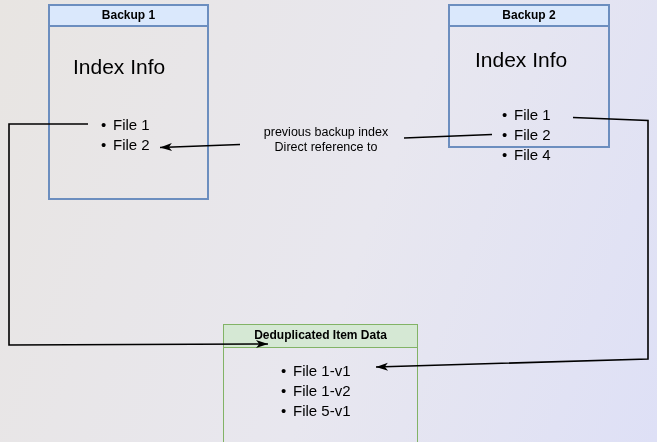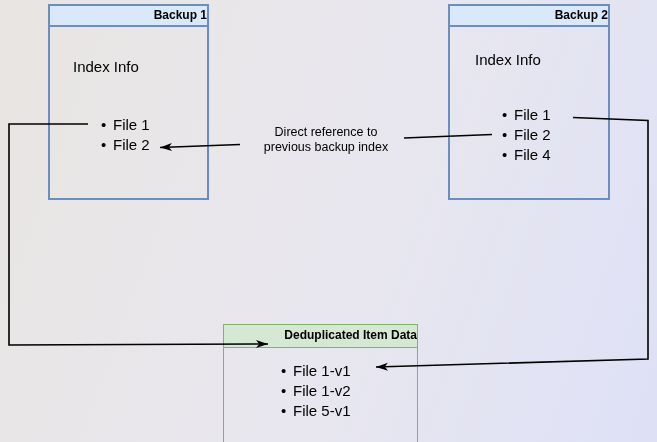--- a/index.html
+++ b/index.html
@@ -8,25 +8,25 @@
     width:657px;height:442px;
     overflow:hidden;
     background:linear-gradient(110deg, var(--bg_left,#e8e5e2) 0%, var(--bg_mid,#e8e7ef) 55%, var(--bg_right,#dee0f6) 100%);
     font-family:"Liberation Sans","DejaVu Sans",sans-serif;
     color:#000;
   }
   .node{position:absolute;box-sizing:border-box;background:transparent;}
   .node.blue{border:2px solid var(--blue_border,#6c8ebf);}
   .node.green{border:1.5px solid var(--green_border,#82b366);margin-top:44px;}
   .hdr{
-    box-sizing:border-box;text-align:right;font-weight:bold;font-size:12px;
+    box-sizing:border-box;text-align:center;font-weight:bold;font-size:12px;
   }
   .node.blue .hdr{height:21px;line-height:19px;background:var(--blue_fill,#dae8fc);border-bottom:2px solid var(--blue_border,#6c8ebf);}
   .node.green .hdr{height:22.5px;line-height:21px;background:var(--green_fill,#d5e8d4);border-bottom:1.5px solid var(--green_border,#82b366);}
-  .body-label{position:absolute;font-size:15px;line-height:20px;white-space:nowrap;}
+  .body-label{position:absolute;font-size:21px;line-height:20px;white-space:nowrap;}
   .file-list{position:absolute;}
   .li{display:flex;font-size:15px;line-height:20px;white-space:nowrap;}
   .bullet{width:12px;flex:0 0 12px;}
   .bullet::before{content:"\2022";}
   .annotation{
     position:absolute;left:236px;top:125px;width:180px;
     text-align:center;font-size:12.5px;line-height:14.5px;white-space:nowrap;
   }
   .wires{position:absolute;left:0;top:0;z-index:5;pointer-events:none;}
 </style>
@@ -45,21 +45,21 @@
         <span class="bullet"></span>
         <span>File 1</span>
       </div>
       <div class="li">
         <span class="bullet"></span>
         <span>File 2</span>
       </div>
     </div>
   </div>
 
-  <div class="node blue" style="left:448px;top:4px;width:162px;height:196px;">
+  <div class="node blue" style="left:448px;top:4px;width:162px;height:144px;">
     <div class="hdr">
       <span>Backup 2</span>
     </div>
     <div class="body-label" style="left:25px;top:44px;">Index Info</div>
     <div class="file-list" style="left:52px;top:99px;">
       <div class="li">
         <span class="bullet"></span>
         <span>File 1</span>
       </div>
       <div class="li">
@@ -87,22 +87,22 @@
         <span>File 1-v2</span>
       </div>
       <div class="li">
         <span class="bullet"></span>
         <span>File 5-v1</span>
       </div>
     </div>
   </div>
 
   <div class="annotation">
+    <div>previous backup index</div>
     <div>Direct reference to</div>
-    <div>previous backup index</div>
   </div>
 
   <svg class="wires" width="657" height="442" viewBox="0 0 657 442">
     <defs>
       <marker id="arrow" viewBox="0 0 14 10" refX="13" refY="5" markerWidth="14" markerHeight="10" orient="auto" markerUnits="userSpaceOnUse">
         <path d="M1,1 L13,5 L1,9 L4.2,5 Z" fill="#000000"></path>
       </marker>
     </defs>
 
     <polyline points="88,124 9,124 9,345 268,344" fill="none" stroke="#000000" stroke-width="1.6" stroke-linejoin="miter" marker-end="url(#arrow)"></polyline>

